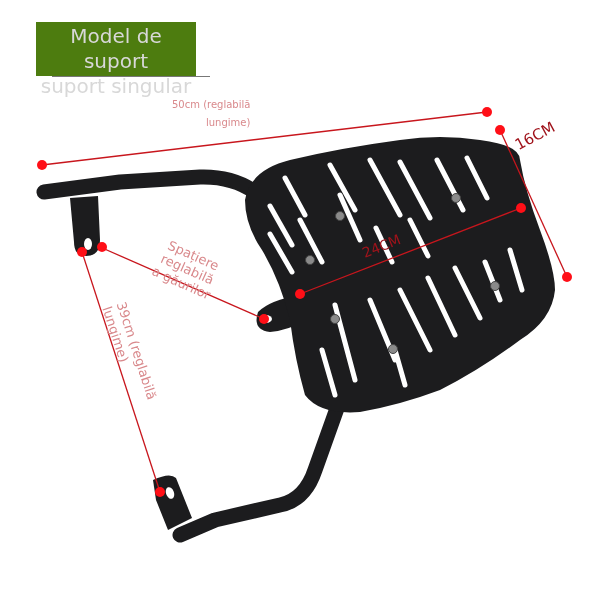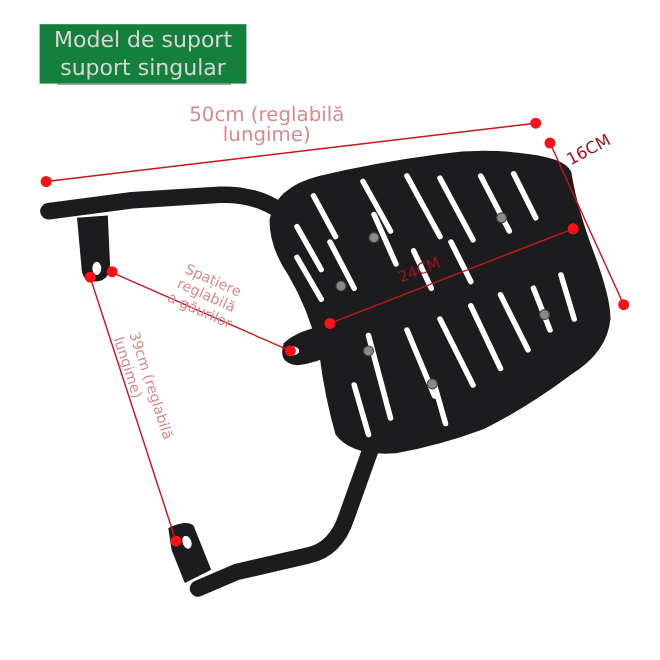--- a/index.html
+++ b/index.html
@@ -3,21 +3,21 @@
 <meta charset="utf-8">
 <style>
   html, body { margin: 0; padding: 0; }
   body {
     width: 600px; height: 600px; background: #ffffff;
     position: relative; overflow: hidden;
     font-family: "DejaVu Sans", sans-serif;
   }
   .title-box {
     position: absolute; left: 36px; top: 22px;
-    width: 188px; height: 54px; background: #15803d;
+    width: 160px; height: 54px; background: #4d7c0f;
     color: #d8d8d8; font-size: 20px; line-height: 25px;
     text-align: center; padding-top: 2px; box-sizing: border-box;
   }
   .title-underline {
     position: absolute; left: 52px; top: 76px; width: 158px; height: 1px; background: #777;
   }
   svg.stage { position: absolute; left: 0; top: 0; }
   .lbl { position: absolute; white-space: nowrap; color: #d9898c; }
   .lbl-dark { color: #a0131b; }
 </style>
@@ -98,21 +98,21 @@
     <circle cx="567" cy="277" r="5"></circle>
     <circle cx="300" cy="294" r="5"></circle>
     <circle cx="521" cy="208" r="5"></circle>
     <circle cx="82" cy="252" r="5"></circle>
     <circle cx="102" cy="247" r="5"></circle>
     <circle cx="264" cy="319" r="5"></circle>
     <circle cx="160" cy="492" r="5"></circle>
   </g>
 </svg>
 
-<div class="lbl" style="left:172px; top:96px; font-size:18px; line-height:18px; text-align:center;">
+<div class="lbl" style="left:172px; top:96px; font-size:10px; line-height:18px; text-align:right;">
   <div>50cm (reglabilă</div>
   <div>lungime)</div>
 </div>
 
 <div class="lbl lbl-dark" style="left:512px; top:138px; font-size:15px; transform:rotate(-28deg); transform-origin:left top;">16CM</div>
 
 <div class="lbl lbl-dark" style="left:360px; top:246px; font-size:14px; transform:rotate(-22deg); transform-origin:left top;">24CM</div>
 
 <div class="lbl" style="left:168px; top:236px; font-size:13px; line-height:15px; text-align:center; transform:rotate(24deg); transform-origin:left top;">
   <div>Spațiere</div>

